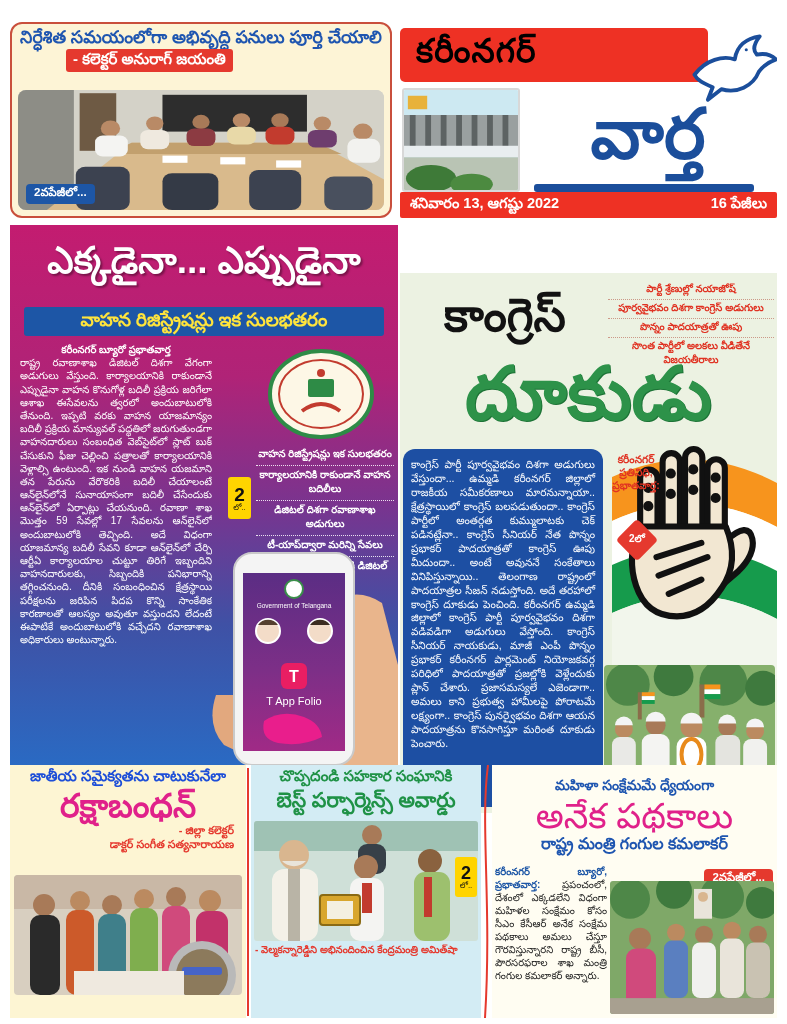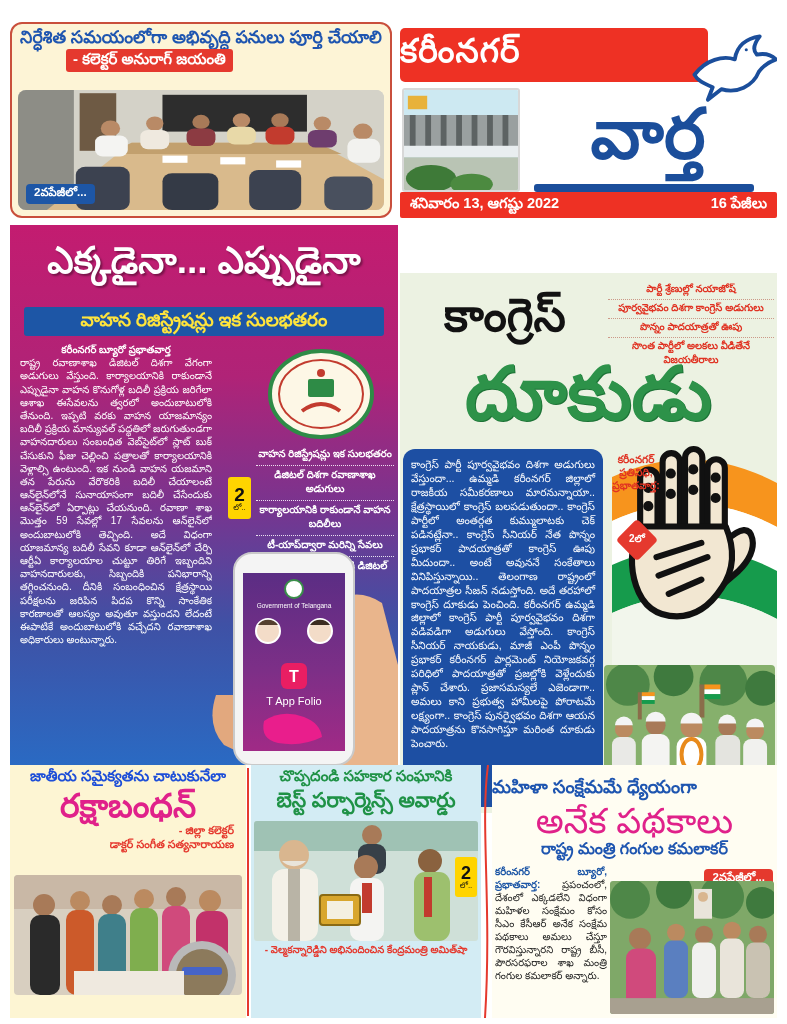--- a/index.html
+++ b/index.html
@@ -17,22 +17,22 @@
     overflow:hidden;background:#cfcfc8;}
   .c-photo svg{display:block;width:100%;height:100%;}
   .pageref{position:absolute;font-size:11.5px;font-weight:bold;color:#fff;
     padding:2px 8px;border-radius:4px;white-space:nowrap;}
   .pageref.blue{left:8px;bottom:6px;background:#1d56a6;}
   .pageref.red{background:#e5392e;}
 
   
   .masthead{position:absolute;left:400px;top:22px;width:377px;height:196px;}
   .mh-red{position:absolute;left:0;top:6px;width:308px;height:54px;background:#ee3124;
-    border-radius:5px;color:#ffffff;font-size:33px;font-weight:bold;display:flex;
-    align-items:center;letter-spacing:1px;}
+    border-radius:5px;color:#000000;font-size:33px;font-weight:bold;display:flex;
+    align-items:center;padding-left:16px;letter-spacing:1px;}
   .dove{position:absolute;right:0;top:8px;width:96px;height:78px;z-index:3;}
   .dam{position:absolute;left:2px;top:66px;width:118px;height:104px;border:2px solid #d8d8d8;
     border-radius:3px;overflow:hidden;}
   .dam svg{display:block;width:100%;height:100%;}
   .varta{position:absolute;left:126px;top:58px;width:244px;height:108px;color:#1b4e9b;
     font-size:70px;font-weight:bold;text-align:center;line-height:108px;white-space:nowrap;}
   .varta-underline{position:absolute;left:134px;top:162px;width:220px;height:8px;
     background:#1b4e9b;border-radius:3px;}
   .datebar{position:absolute;left:0;top:170px;width:377px;height:26px;background:#ee3124;
     color:#fff;font-size:14.5px;font-weight:bold;display:flex;align-items:center;
@@ -100,28 +100,28 @@
   .award{position:absolute;left:251px;top:765px;width:230px;height:253px;background:#d3ecf4;overflow:hidden;}
   .a-kicker{color:#1f9246;font-size:15px;font-weight:bold;text-align:center;padding-top:2px;white-space:nowrap;}
   .a-head{color:#1f9246;font-size:20.5px;font-weight:bold;text-align:center;white-space:nowrap;}
   .a-photo{position:absolute;left:3px;right:3px;top:56px;height:120px;border-radius:3px;overflow:hidden;}
   .a-photo svg{display:block;width:100%;height:100%;}
   .a-badge{position:absolute;right:4px;top:92px;width:22px;height:40px;background:#ffd400;
     border-radius:3px;display:flex;flex-direction:column;align-items:center;justify-content:center;
     color:#111;line-height:1;z-index:3;}
   .a-badge b{font-size:18px;} .a-badge i{font-style:normal;font-size:8px;}
   .a-cap{position:absolute;left:4px;right:4px;top:179px;color:#e5392e;font-size:10px;
-    font-weight:bold;text-align:center;white-space:nowrap;overflow:hidden;}
+    font-weight:bold;text-align:left;white-space:nowrap;overflow:hidden;}
   .a-body{position:absolute;left:6px;right:6px;top:194px;bottom:4px;font-size:10.5px;
     line-height:1.3;color:#222;text-align:justify;overflow:hidden;}
   .a-lead{color:#1d56a6;font-weight:bold;}
 
   .vdiv2{position:absolute;left:482px;top:765px;width:10px;height:253px;}
   .welfare{position:absolute;left:492px;top:765px;width:285px;height:253px;background:#fffdf2;overflow:hidden;}
-  .w-kicker{color:#1e55b0;font-size:18px;font-weight:bold;padding-top:12px;white-space:nowrap;}
+  .w-kicker{color:#1e55b0;font-size:14px;font-weight:bold;text-align:center;padding-top:12px;white-space:nowrap;}
   .w-head{color:#e0218a;font-size:35px;font-weight:normal;text-align:center;line-height:1.08;white-space:nowrap;}
   .w-by{color:#1e55b0;font-size:16px;font-weight:bold;text-align:center;white-space:nowrap;}
   .w-ref{right:4px;top:104px;}
   .w-body{position:absolute;left:3px;top:100px;width:112px;bottom:3px;font-size:10px;
     line-height:1.3;color:#222;text-align:justify;overflow:hidden;}
   .w-lead{color:#1d56a6;font-weight:bold;}
   .w-photo{position:absolute;left:118px;right:3px;top:116px;bottom:4px;border-radius:3px;overflow:hidden;}
   .w-photo svg{display:block;width:100%;height:100%;}
 </style>
 </head>
@@ -213,22 +213,22 @@
       <rect x="40" y="30" width="26" height="18" fill="#2e8b46" rx="2"></rect>
       <path d="M34 62 Q53 48 72 62" stroke="#c23b2e" stroke-width="4" fill="none"></path>
       <circle cx="53" cy="24" r="4" fill="#c23b2e"></circle>
     </svg>
     <div class="v-badge">
       <b>2</b>
       <i>లో..</i>
     </div>
     <div class="v-points">
       <div>వాహన రిజిస్ట్రేషన్లు ఇక సులభతరం</div>
+      <div>కార్యాలయానికి రాకుండానే వాహన బదిలీలు</div>
       <div>డిజిటల్ దిశగా రవాణాశాఖ అడుగులు</div>
-      <div>కార్యాలయానికి రాకుండానే వాహన బదిలీలు</div>
       <div>టీ-యాప్‌ద్వారా మరిన్ని సేవలు</div>
       <div>త్వరలో అందుబాటులోకి డిజిటల్ సేవలు</div>
     </div>
     <div class="v-phone">
       <svg viewBox="0 0 192 220" preserveAspectRatio="none">
         <defs>
           <linearGradient id="scr" x1="0" y1="0" x2="0" y2="1">
             <stop offset="0" stop-color="#5b2d84"></stop>
               <stop offset="0.55" stop-color="#7d2f87"></stop>
               <stop offset="1" stop-color="#a02a86"></stop>

